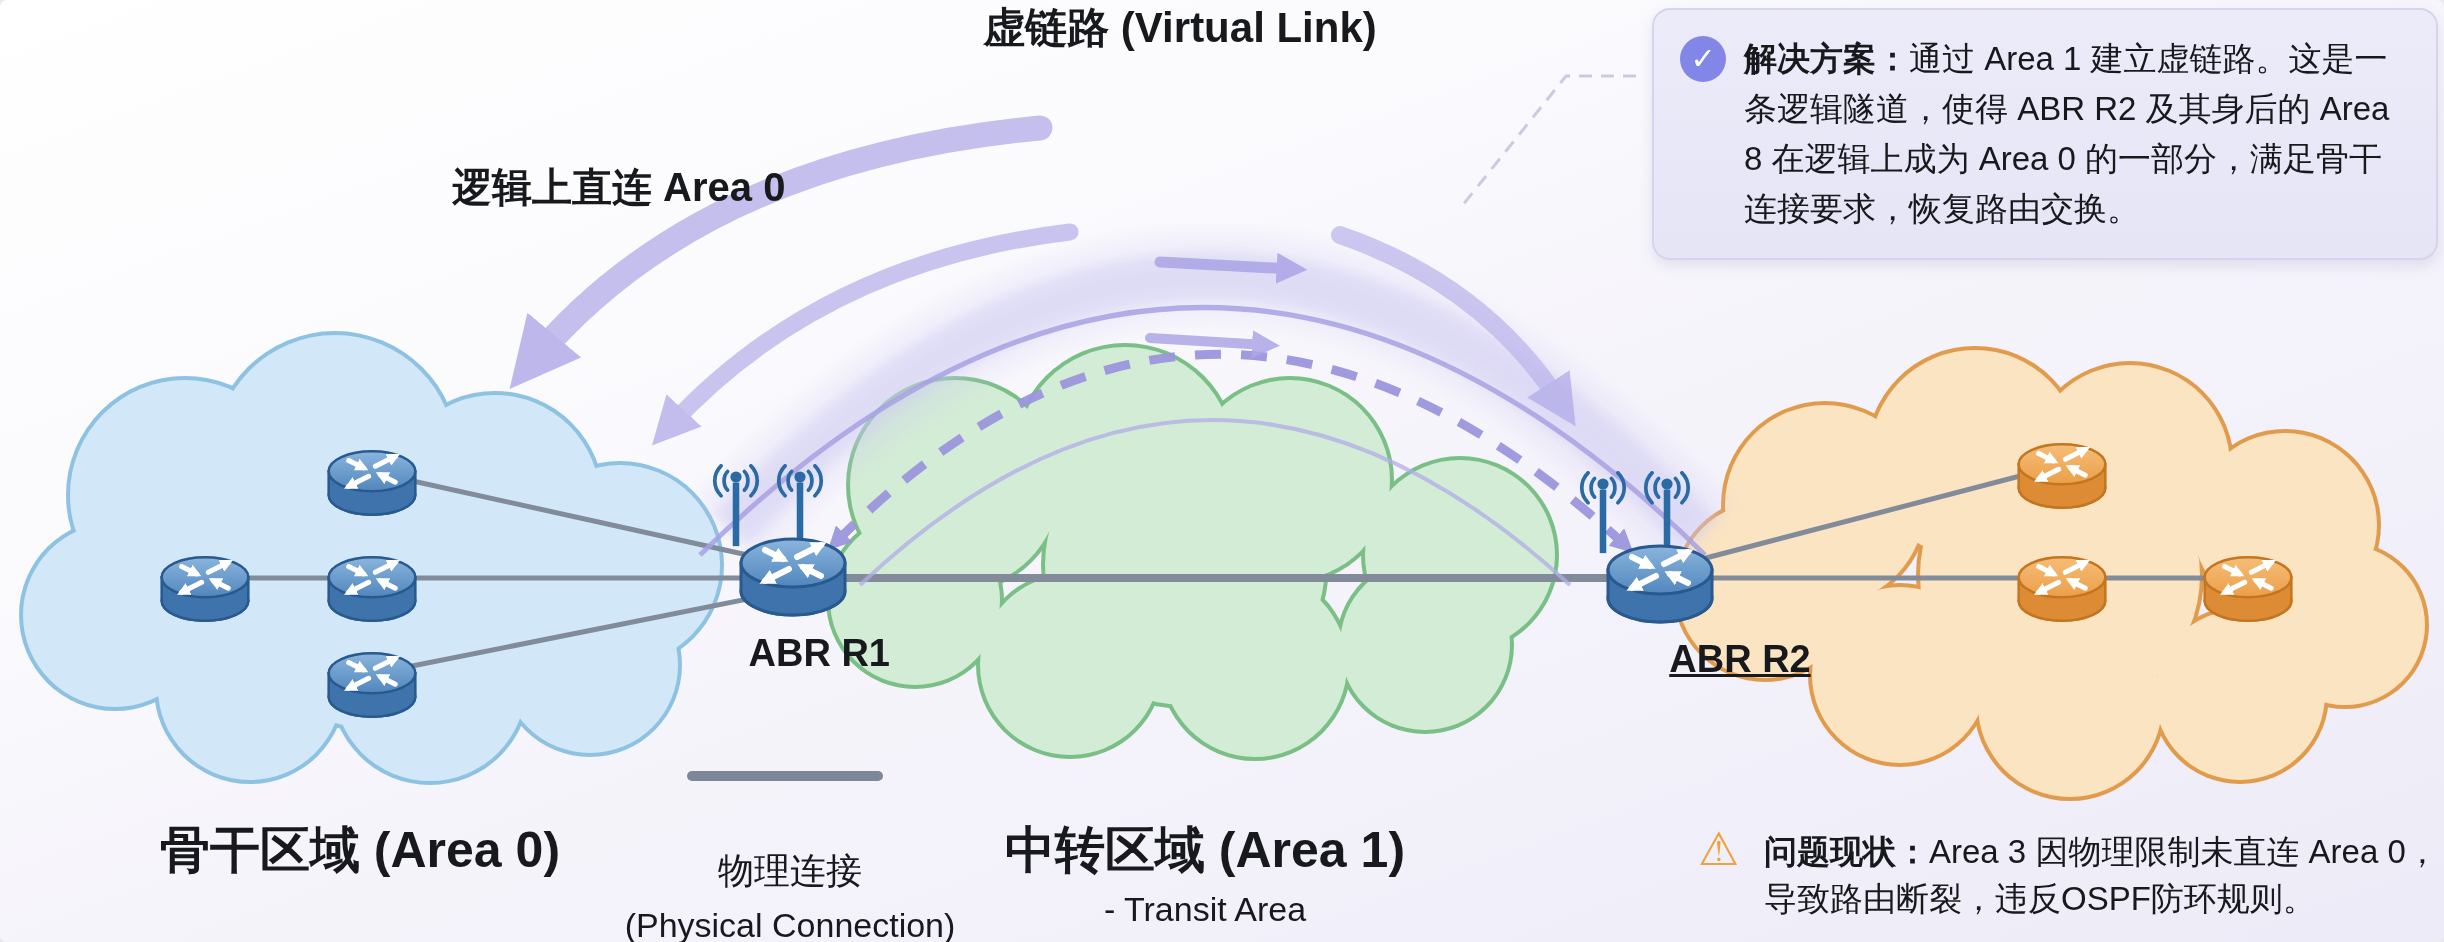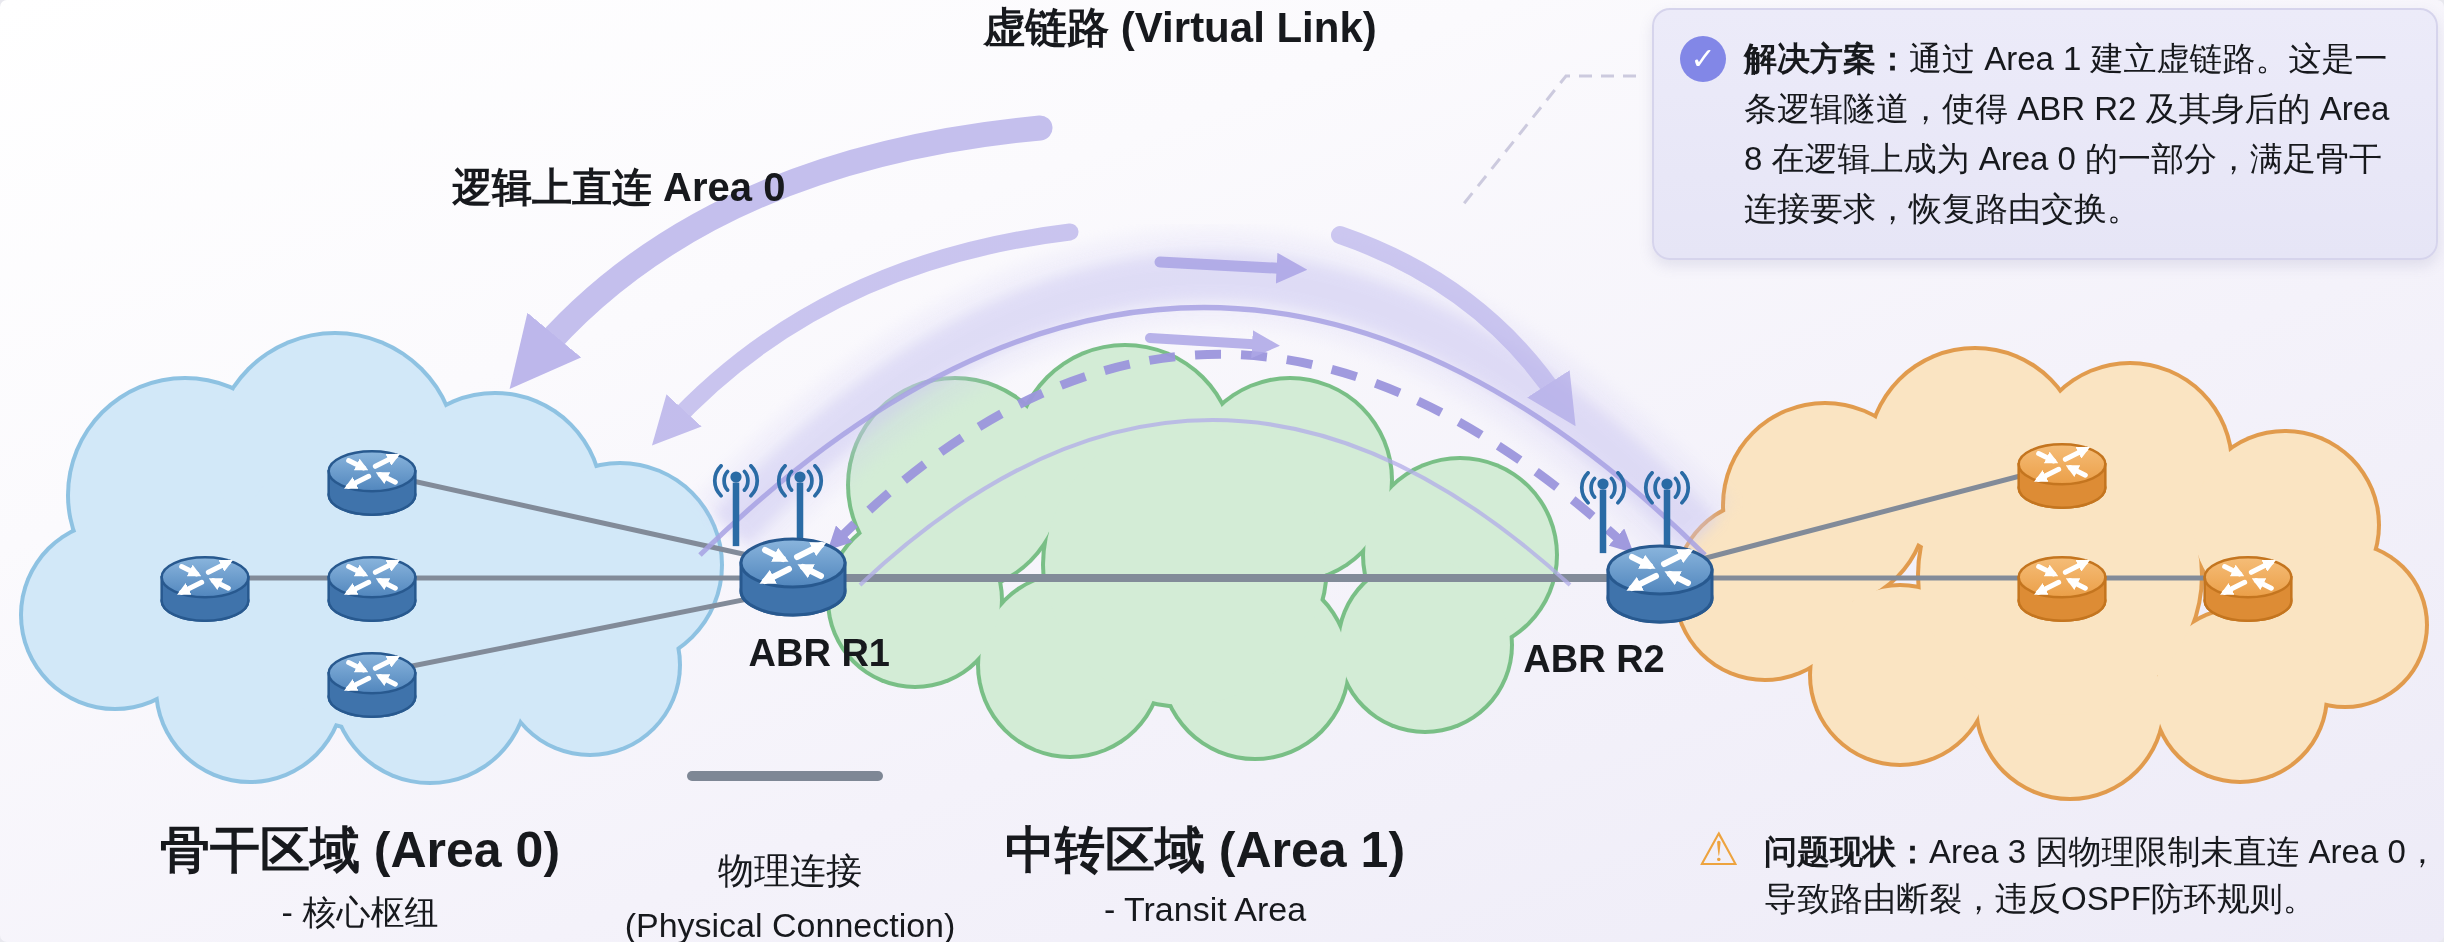--- a/index.html
+++ b/index.html
@@ -249,25 +249,24 @@
   <div class="overlay logical-label" style="left:404px;top:160px;">逻辑上直连 Area 0</div>
 
   <div class="overlay callout">
     <div class="callout-body">
       <span class="check-icon">✓</span>
       <span class="heading">解决方案：</span><span>通过 Area 1 建立虚链路。这是一条逻辑隧道，使得 ABR R2 及其身后的 Area 8 在逻辑上成为 Area 0 的一部分，满足骨干连接要求，恢复路由交换。</span>
     </div>
   </div>
 
   <div class="overlay abr-label" style="left:690px;top:632px;text-align:right;">ABR R1</div>
-  <div class="overlay abr-label" style="left:1494px;top:638px;">ABR R2</div>
+  <div class="overlay abr-label" style="left:1640px;top:638px;text-decoration:underline;">ABR R2</div>
 
   <div class="overlay center" style="left:150px;top:820px;width:420px;">
     <div class="area-title">骨干区域 (Area 0)</div>
-    <div class="area-sub">- 核心枢纽</div>
   </div>
 
   <div class="overlay center" style="left:585px;top:822px;width:410px;margin-top:25px;">
     <div class="legend-title">物理连接</div>
     <div class="area-sub">(Physical Connection)</div>
   </div>
 
   <div class="overlay center" style="left:1000px;top:820px;width:410px;">
     <div class="area-title">中转区域 (Area 1)</div>
     <div class="area-sub">- Transit Area</div>

